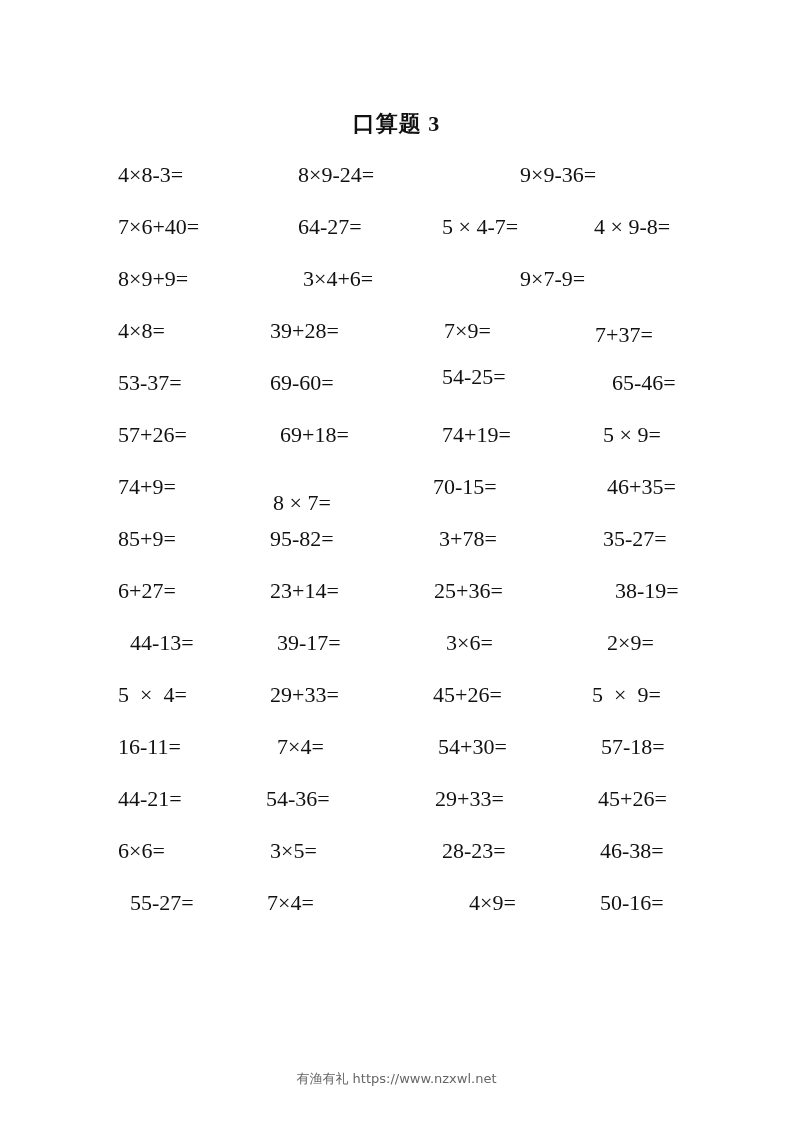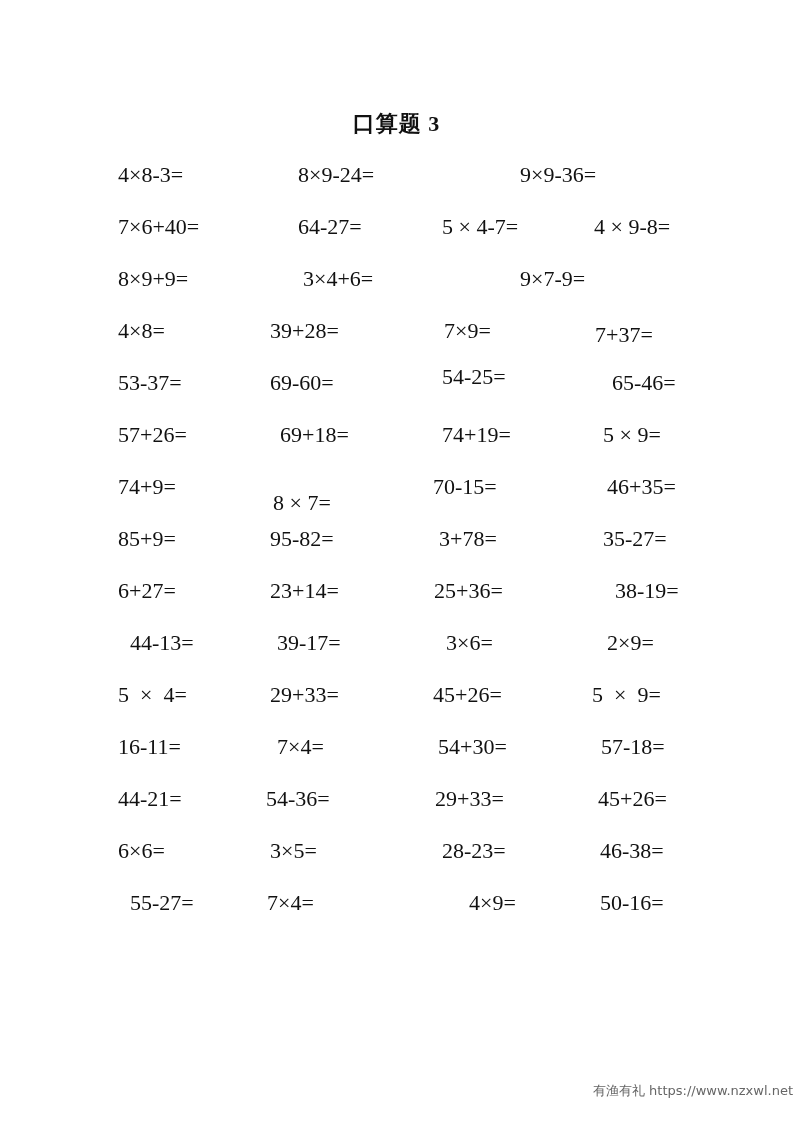--- a/index.html
+++ b/index.html
@@ -21,25 +21,24 @@
     }
     .problem {
       position: absolute;
       font-size: 22px;
       line-height: 22px;
       white-space: pre;
     }
     .footer {
       position: absolute;
       top: 1070px; left: 0; width: 793px;
-      text-align: right;
+      text-align: center;
       font-family: "DejaVu Sans", sans-serif;
       font-size: 13px;
       color: #666666;
-      margin-top: 12px;
     }
   </style>
 </head>
 <body>
 
 <div class="title">口算题 3</div>
 
 <div id="problems">
     <div class="problem" style="left: 118px; top: 164px;">4×8-3=</div>
     <div class="problem" style="left: 298px; top: 164px;">8×9-24=</div>

